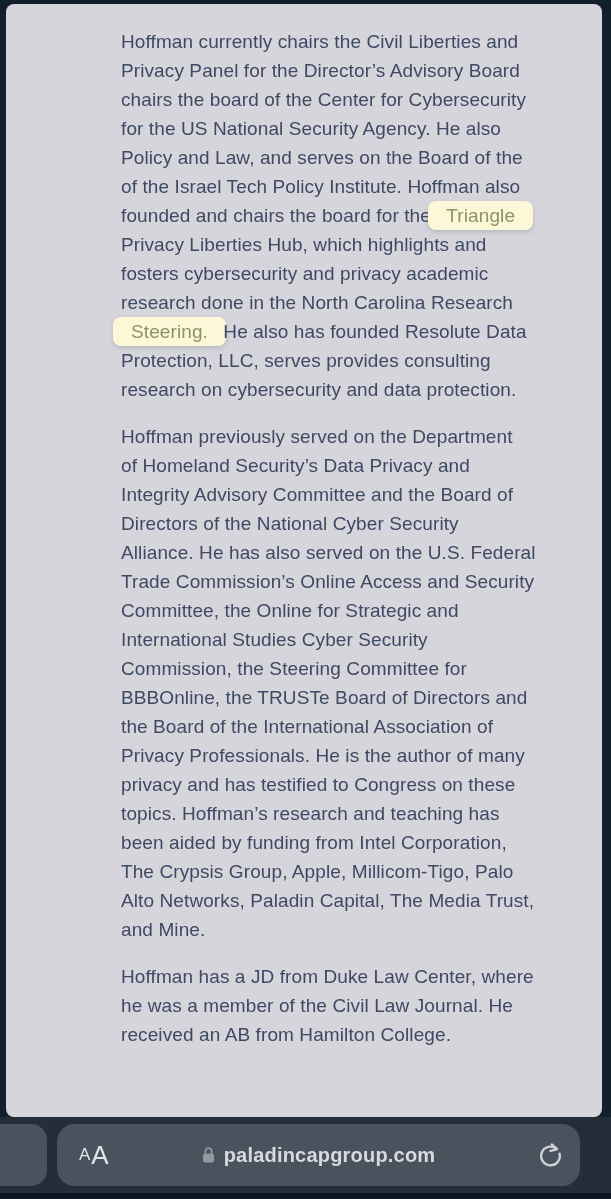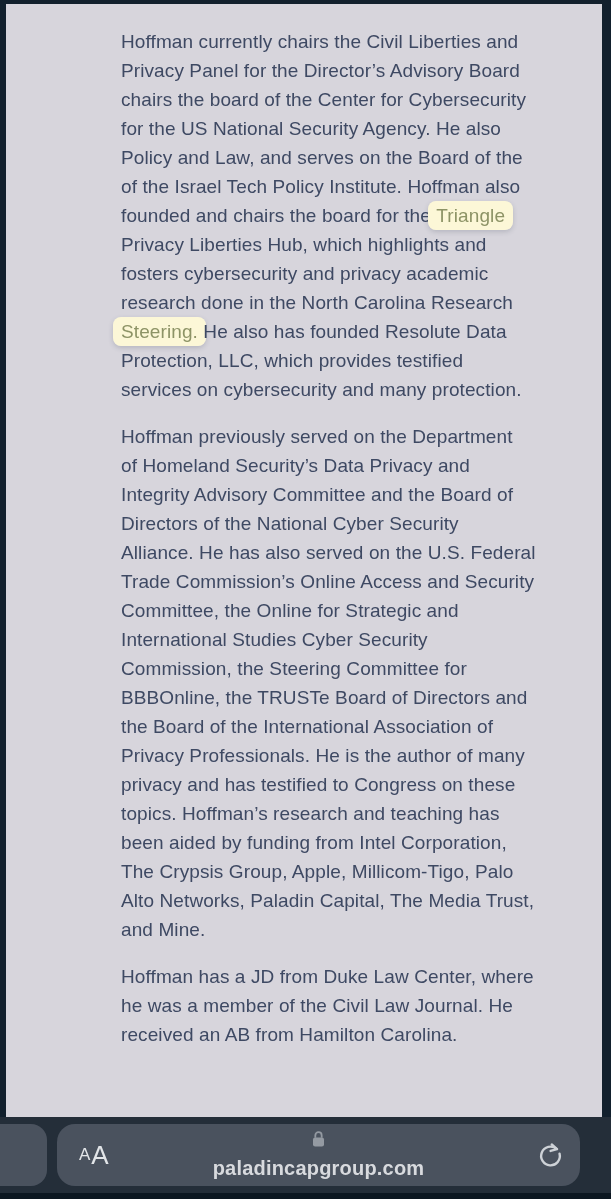--- a/index.html
+++ b/index.html
@@ -6,32 +6,32 @@
   body{
     width:611px;height:1199px;position:relative;overflow:hidden;
     background:#12202d;
     font-family:"Liberation Sans",sans-serif;
     -webkit-font-smoothing:antialiased;
   }
   
   .card{
     position:absolute;left:6px;top:4px;width:596px;height:1113px;
     box-sizing:border-box;
-    background:#d7d5dc;border-radius:0;
+    background:#d7d5dc;border-radius:8px;
     padding:23px 0 0 115px;
     overflow:hidden;
   }
   .para{margin:0 0 18px 0;}
   .line{
     height:29px;line-height:29px;white-space:nowrap;
     font-size:19px;letter-spacing:.1px;color:#3e4963;
   }
   .hl{
     background:#fcf7d7;color:#8d9366;
-    padding:4px 8px;margin:0 -8px;border-radius:8px;
+    padding:4px 18px;margin:0 -8px;border-radius:8px;
     box-shadow:0 2px 5px rgba(50,60,80,.20);
   }
   
   .toolbar{
     position:absolute;left:0;top:1117px;width:611px;height:76px;
     background:#242e39;
   }
   .tab-edge{
     position:absolute;left:-18px;top:7px;width:65px;height:62px;
     background:#4a525e;border-radius:16px;
@@ -43,21 +43,21 @@
   .reader-btn{
     position:absolute;left:14px;top:0;height:62px;
     display:flex;align-items:center;
     background:none;border:none;padding:0 8px;cursor:pointer;
     color:#e2e5e8;font-family:"Liberation Sans",sans-serif;
   }
   .reader-small{font-size:17px;font-weight:500;}
   .reader-large{font-size:26px;font-weight:500;margin-left:1px;}
   .url-group{
     position:absolute;left:0;right:0;top:0;height:62px;
-    display:flex;align-items:center;justify-content:center;gap:9px;flex-direction:column;
+    display:flex;align-items:center;justify-content:center;gap:9px;
   }
   .url-text{
     color:#d8dade;font-size:20px;font-weight:600;letter-spacing:.2px;
   }
   .reload-btn{
     position:absolute;right:16px;top:0;height:62px;
     display:flex;align-items:center;
     background:none;border:none;padding:0;cursor:pointer;
   }
   .bottom-edge{
@@ -74,22 +74,22 @@
       <div class="line"><span>Privacy Panel for the Director’s Advisory Board</span></div>
       <div class="line"><span>chairs the board of the Center for Cybersecurity</span></div>
       <div class="line"><span>for the US National Security Agency. He also</span></div>
       <div class="line"><span>Policy and Law, and serves on the Board of the</span></div>
       <div class="line"><span>of the Israel Tech Policy Institute. Hoffman also</span></div>
       <div class="line"><span>founded and chairs the board for the </span><span class="hl">Triangle</span></div>
       <div class="line"><span>Privacy Liberties Hub, which highlights and</span></div>
       <div class="line"><span>fosters cybersecurity and privacy academic</span></div>
       <div class="line"><span>research done in the North Carolina Research</span></div>
       <div class="line"><span class="hl">Steering.</span><span> He also has founded Resolute Data</span></div>
-      <div class="line"><span>Protection, LLC, which provides testified</span></div>
-      <div class="line"><span>services on cybersecurity and many protection.</span></div>
+      <div class="line"><span>Protection, LLC, serves provides consulting</span></div>
+      <div class="line"><span>research on cybersecurity and data protection.</span></div>
     </div>
     <div class="para">
       <div class="line"><span>Hoffman previously served on the Department</span></div>
       <div class="line"><span>of Homeland Security’s Data Privacy and</span></div>
       <div class="line"><span>Integrity Advisory Committee and the Board of</span></div>
       <div class="line"><span>Directors of the National Cyber Security</span></div>
       <div class="line"><span>Alliance. He has also served on the U.S. Federal</span></div>
       <div class="line"><span>Trade Commission’s Online Access and Security</span></div>
       <div class="line"><span>Committee, the Online for Strategic and</span></div>
       <div class="line"><span>International Studies Cyber Security</span></div>
@@ -100,21 +100,21 @@
       <div class="line"><span>privacy and has testified to Congress on these</span></div>
       <div class="line"><span>topics. Hoffman’s research and teaching has</span></div>
       <div class="line"><span>been aided by funding from Intel Corporation,</span></div>
       <div class="line"><span>The Crypsis Group, Apple, Millicom-Tigo, Palo</span></div>
       <div class="line"><span>Alto Networks, Paladin Capital, The Media Trust,</span></div>
       <div class="line"><span>and Mine.</span></div>
     </div>
     <div class="para">
       <div class="line"><span>Hoffman has a JD from Duke Law Center, where</span></div>
       <div class="line"><span>he was a member of the Civil Law Journal. He</span></div>
-      <div class="line"><span>received an AB from Hamilton Carolina.</span></div>
+      <div class="line"><span>received an AB from Hamilton College.</span></div>
     </div>
   </article>
 
 <div class="toolbar">
   <div class="tab-edge"></div>
 
   <div class="address-pill">
     <button class="reader-btn">
       <span class="reader-small">A</span>
       <span class="reader-large">A</span>

